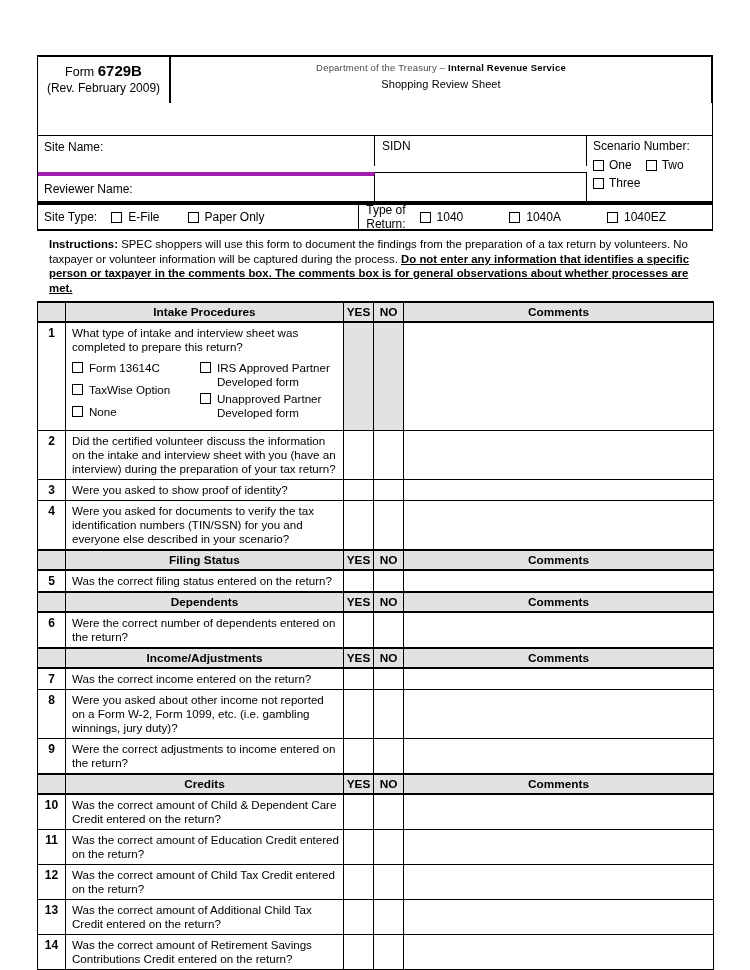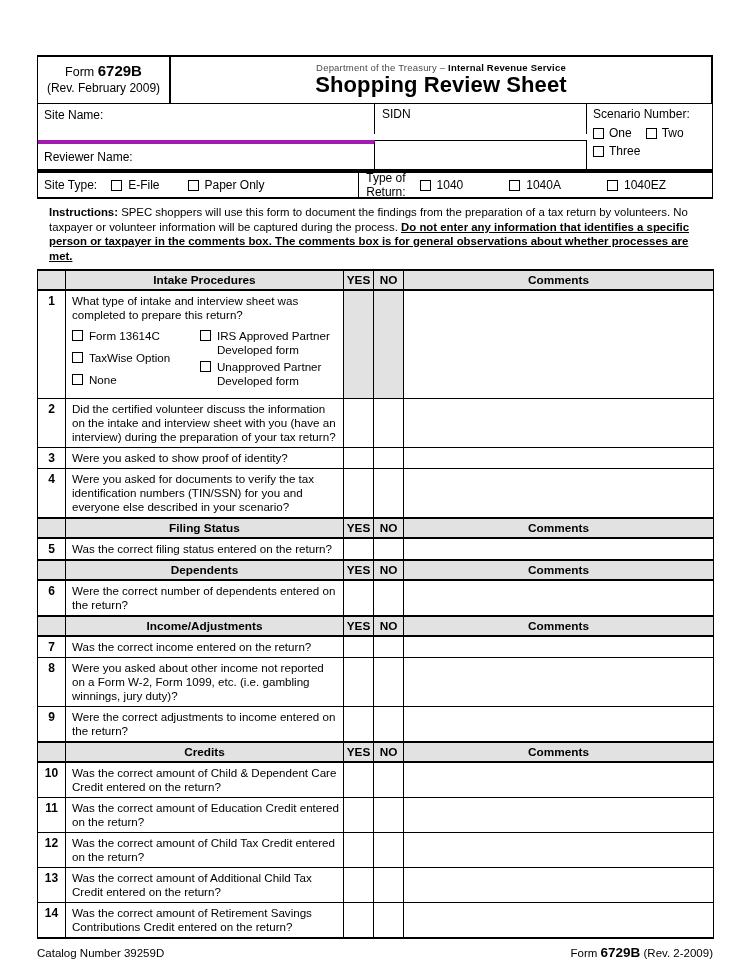--- a/index.html
+++ b/index.html
@@ -51,30 +51,30 @@
   .formno-l2 { font-size: 12px; line-height: 16px; }
 
   .c-title {
     flex: 1;
     border-right: 1px solid #000;
     text-align: center;
     padding-top: 5px;
   }
   .title-sub { font-size: 9.5px; color: #4a4a4a; letter-spacing: .2px; line-height: 12px; }
   .title-sub b { color: #000; font-weight: bold; }
-  .title-main { font-size: 22px; font-weight: bold; line-height: 21px; letter-spacing: .1px; }
+  .title-main { font-size: 11px; font-weight: normal; line-height: 21px; letter-spacing: .1px; }
 
   .c-dor {
     width: 125px;
     padding: 5px 0 0 6px;
     font-size: 12px;
   }
 
   
-  .row2 { border-top: 1px solid #000; }
+  .row2 { border-top: 1px solid #000; margin-top: 32px; }
   .c-sitename {
     width: 337px;
     border-right: 1px solid #000;
     height: 30px;
     padding: 4px 0 0 6px;
     font-size: 12px;
     box-sizing: border-box;
   }
   .c-sidn {
     flex: 1;

